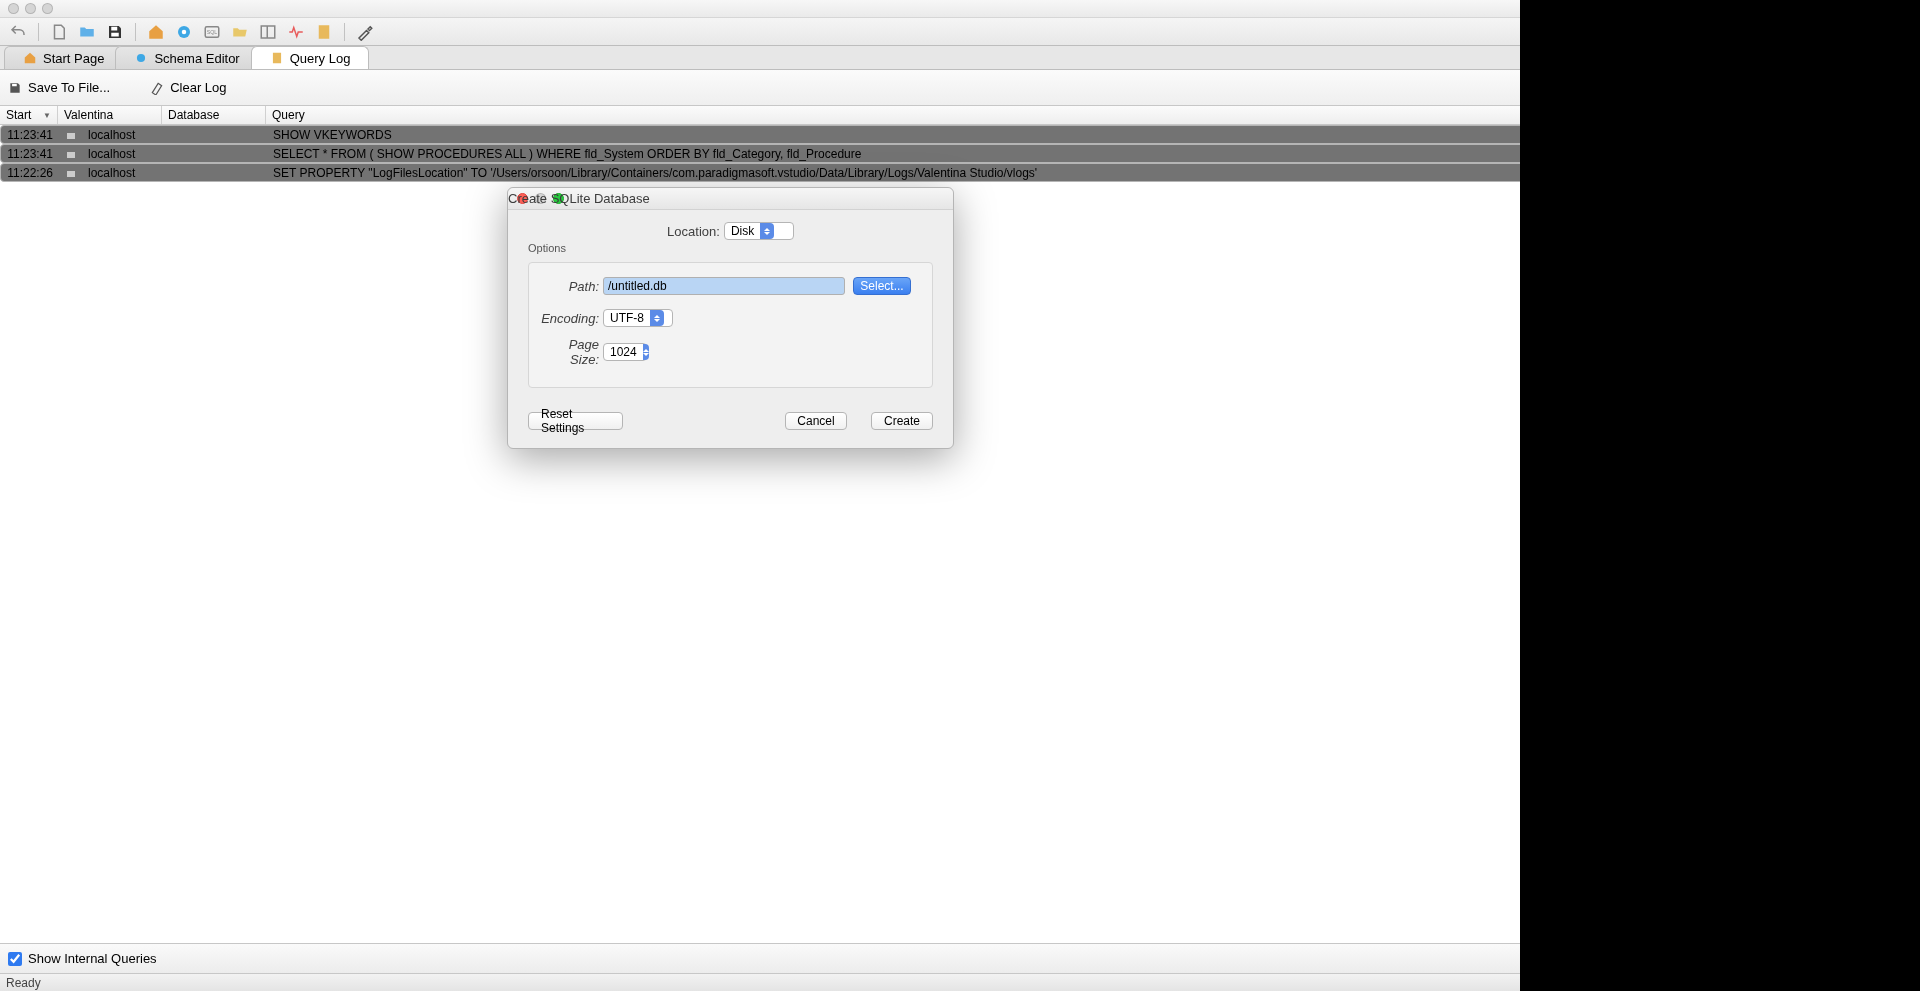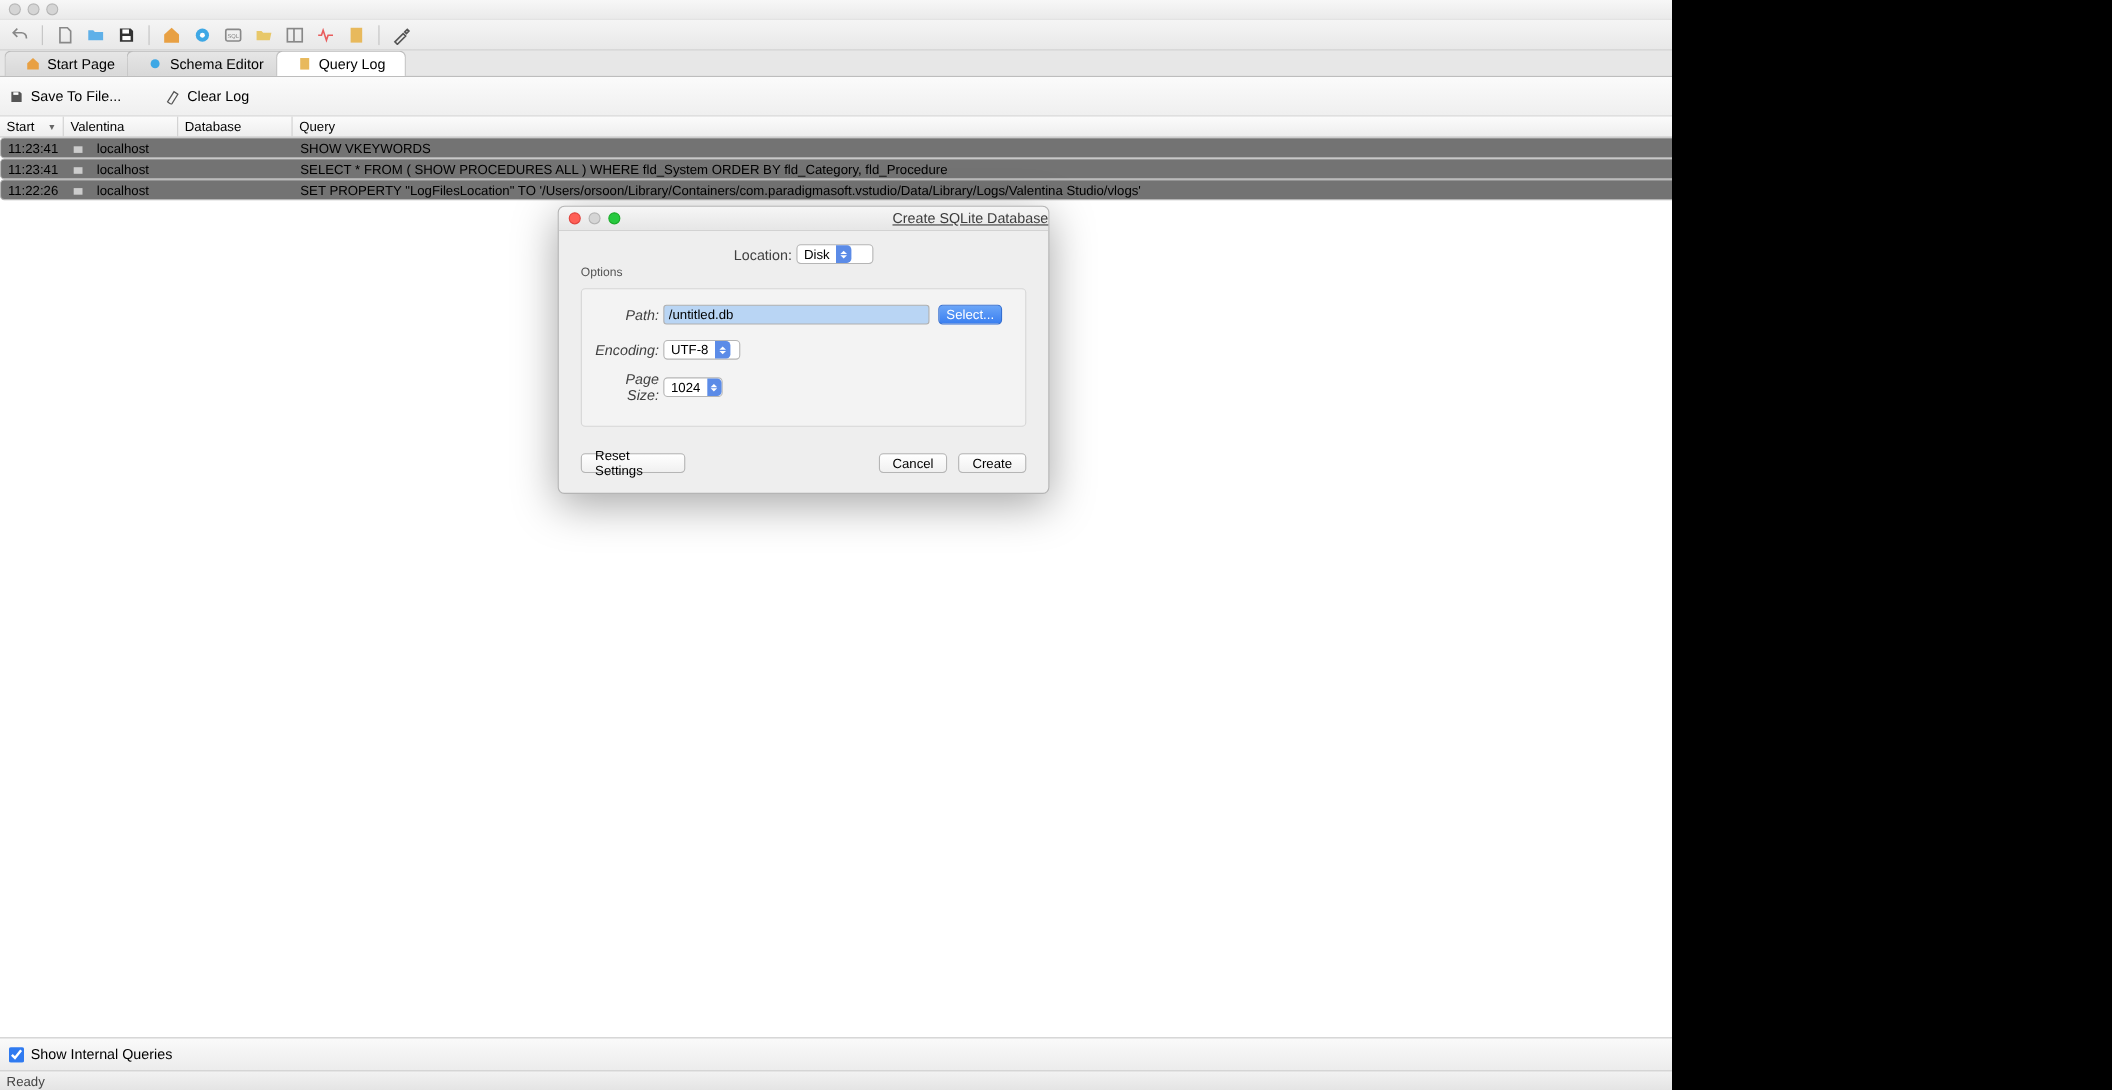--- a/index.html
+++ b/index.html
@@ -54,40 +54,40 @@
 
 .bottom-check { position: absolute; left: 0; right: 0; bottom: 18px; height: 30px; background: linear-gradient(#fafafa, #ececec); border-top: 1px solid #c7c7c7; display: flex; align-items: center; padding: 0 8px; gap: 6px; }
 .status-bar { position: absolute; left: 0; right: 0; bottom: 0; height: 18px; background: linear-gradient(#f2f2f2, #e4e4e4); border-top: 1px solid #c7c7c7; display: flex; align-items: center; padding: 0 6px; font-size: 12px; color: #444; }
 
 
 .dialog { position: absolute; left: 507px; top: 187px; width: 447px; background: #eeeeee; border: 1px solid #b5b5b5; border-radius: 6px; box-shadow: 0 10px 40px rgba(0,0,0,0.35); }
 .dialog-title { height: 22px; background: linear-gradient(#f6f6f6, #e6e6e6); border-bottom: 1px solid #d2d2d2; border-radius: 6px 6px 0 0; display: flex; align-items: center; }
 .dialog-title .traffic-row { display: flex; gap: 7px; padding-left: 9px; }
 .dialog-title .traffic.red { background: #ff5f56; border-color: #e0443e; }
 .dialog-title .traffic.green { background: #27c93f; border-color: #1aab29; }
-.dialog-title .title-text { position: absolute; left: 0; right: 0; text-align: right; font-size: 13px; color: #3c3c3c; text-decoration: underline; }
+.dialog-title .title-text { position: absolute; left: 0; right: 0; text-align: left; font-size: 13px; color: #3c3c3c; }
 .dialog-body { padding: 12px 20px 18px; }
 .form-row { display: flex; align-items: center; margin-bottom: 6px; }
 .form-row .lbl { text-align: right; padding-right: 4px; font-size: 13px; color: #404040; }
 .loc-row { justify-content: center; margin-bottom: 8px; }
 .loc-row .lbl { width: auto; }
 .sel { display: inline-flex; align-items: center; background: #fff; border: 1px solid #b5b5b5; border-radius: 4px; height: 18px; font-size: 12px; position: relative; }
 .sel .sel-text { padding: 0 6px; }
 .sel .sel-arrow { width: 14px; background: #5b8be7; border-radius: 0 4px 4px 0; height: 100%; display: flex; flex-direction: column; align-items: center; justify-content: center; gap: 0; }
 .sel .sel-arrow::before { content: ""; border-left: 3px solid transparent; border-right: 3px solid transparent; border-bottom: 3px solid #fff; margin-bottom: 1px; }
 .sel .sel-arrow::after { content: ""; border-left: 3px solid transparent; border-right: 3px solid transparent; border-top: 3px solid #fff; }
 .opt-group { border: 1px solid #d6d6d6; border-radius: 4px; padding: 14px 12px 14px 12px; background: #f3f3f3; margin-top: 6px; }
 .opt-title { font-size: 11px; color: #555; margin-bottom: 8px; margin-top: -6px; }
 .opt-group .form-row .lbl { width: 62px; font-style: italic; }
 .text-input { flex: 1; height: 18px; border: 1px solid #b0b0b0; border-radius: 3px; padding: 0 4px; font-size: 12px; background: #fff; color: #2b6bd7; }
 .btn { height: 18px; border: 1px solid #b5b5b5; border-radius: 4px; background: linear-gradient(#fff, #f0f0f0); font-size: 12px; padding: 0 12px; display: inline-flex; align-items: center; justify-content: center; cursor: default; }
 .btn.primary { background: linear-gradient(#6aa5f8, #3a7ff0); color: #fff; border-color: #356fd1; }
 .btn-row { display: flex; margin-top: 24px; }
 .btn-row .spacer { flex: 1; }
-.btn-row .btn { width: 62px; margin-left: 10px; }
+.btn-row .btn { width: 62px; margin-left: 24px; }
 .btn-row .btn.reset { width: 95px; margin-left: 0; }
 
 input[type=checkbox] { width: 14px; height: 14px; accent-color: #2f7af0; }
 .sort-ind { font-size: 8px; margin-left: auto; color: #666; }
 
 
 .watermark { position: absolute; right: 6px; top: 2px; color: rgba(90,90,90,0.22); font-size: 22px; font-family: Arial; letter-spacing: 1px; pointer-events: none; }
 .watermark small { display:block; font-size: 10px; letter-spacing: 3px; margin-top:-4px; }
 .outer-black { position:absolute; left:1520px; top:0; width:400px; height:991px; background:#000; }
 </style>
@@ -311,21 +311,21 @@
       </div>
       <div class="form-row" style="margin-top:14px;">
         <span class="lbl" style="width:62px;">Encoding:</span>
         <div class="sel" style="width:70px;">
           <span class="sel-text">UTF-8</span>
           <span class="sel-arrow"></span>
         </div>
       </div>
       <div class="form-row" style="margin-top:10px;">
         <span class="lbl" style="width:62px;">Page Size:</span>
-        <div class="sel" style="width:54px;">
+        <div class="sel" style="width:44px;">
           <span class="sel-text">1024</span>
           <span class="sel-arrow"></span>
         </div>
       </div>
     </div>
     <div class="btn-row">
       <div class="btn reset">Reset Settings</div>
       <div class="spacer"></div>
       <div class="btn">Cancel</div>
       <div class="btn">Create</div>

